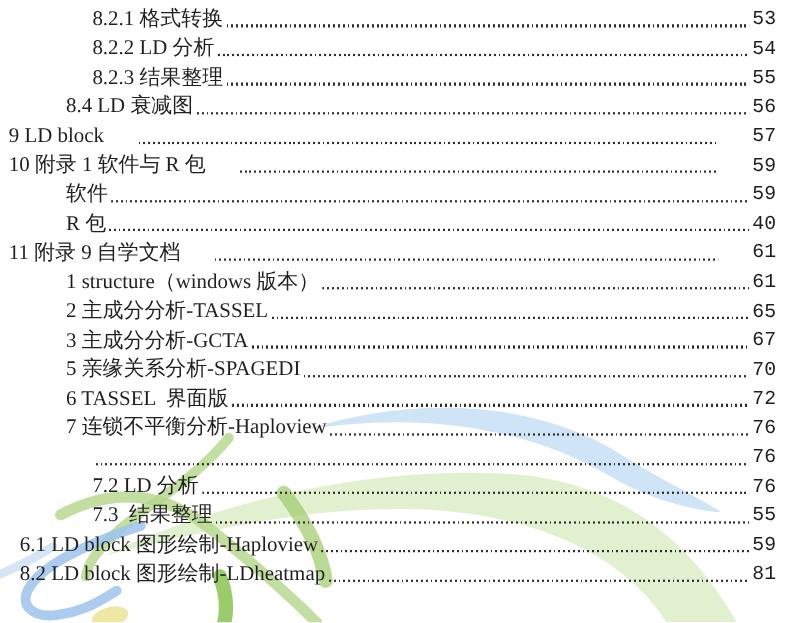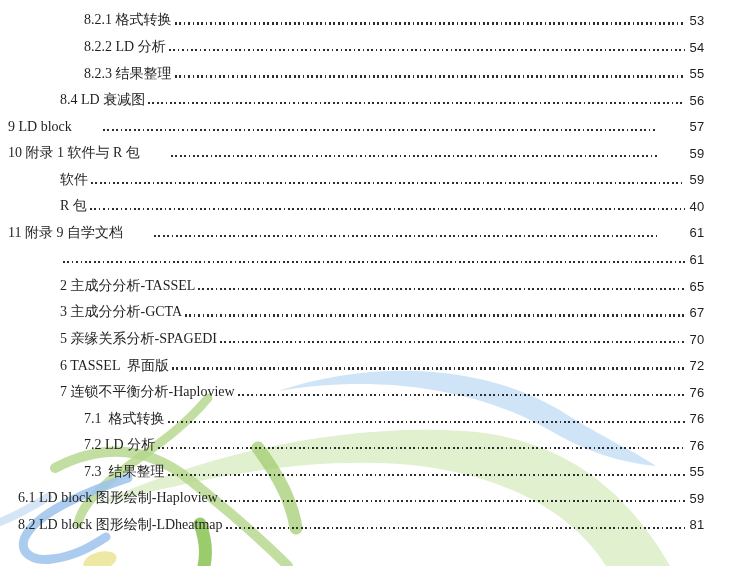--- a/index.html
+++ b/index.html
@@ -7,28 +7,28 @@
     position:relative;width:731px;height:566px;background:#ffffff;overflow:hidden;
     font-family:"Liberation Serif","DejaVu Serif",serif;color:#1f1f1f;
   }
   .bg{position:absolute;left:0;top:0;width:731px;height:566px;z-index:0;pointer-events:none;}
   .toc{position:relative;z-index:1;padding:5px 25px 0 0;}
   .toc-row{display:flex;align-items:flex-end;height:26.55px;}
   .lvl0{margin-left:8px;gap:28px;}
   .lvl1{margin-left:18px;}
   .lvl2{margin-left:60px;}
   .lvl3{margin-left:84px;}
-  .toc-title{white-space:pre;font-size:14px;line-height:1.15;padding-bottom:3px;}
+  .toc-title{white-space:pre;font-size:19px;line-height:1.15;padding-bottom:3px;}
   .toc-dots{
     flex:1 1 auto;height:2.2px;align-self:flex-end;margin:0 3px 7px 3px;
     background-image:repeating-linear-gradient(to right,#2d2d2d 0 1.7px,transparent 1.7px 4.4px);
   }
   .toc-page{
-    font-family:Liberation Sans, sans-serif;font-size:13px;
-    padding-bottom:3.5px;min-width:18px;text-align:center;letter-spacing:.3px;
+    font-family:Liberation Mono, monospace;font-size:18px;
+    padding-bottom:3.5px;min-width:18px;text-align:right;letter-spacing:.3px;
   }
 </style>
 </head>
 <body>
 
 <div class="page">
 
   <svg class="bg" viewBox="0 0 731 566" aria-hidden="true">
 
     <path d="M278,391 C370,360 485,362 566,414 C602,437 636,452 656,466
@@ -86,20 +86,21 @@
       <span class="toc-title">R 包</span>
       <span class="toc-dots"></span>
       <span class="toc-page">40</span>
     </div>
       <div class="toc-row lvl0">
       <span class="toc-title">11 附录 9 自学文档</span>
       <span class="toc-dots"></span>
       <span class="toc-page">61</span>
     </div>
       <div class="toc-row lvl2">
+      <span class="toc-title">1 structure（windows 版本）</span>
       <span class="toc-dots"></span>
       <span class="toc-page">61</span>
     </div>
       <div class="toc-row lvl2">
       <span class="toc-title">2 主成分分析-TASSEL</span>
       <span class="toc-dots"></span>
       <span class="toc-page">65</span>
     </div>
       <div class="toc-row lvl2">
       <span class="toc-title">3 主成分分析-GCTA</span>
@@ -115,21 +116,20 @@
       <span class="toc-title">6 TASSEL  界面版</span>
       <span class="toc-dots"></span>
       <span class="toc-page">72</span>
     </div>
       <div class="toc-row lvl2">
       <span class="toc-title">7 连锁不平衡分析-Haploview</span>
       <span class="toc-dots"></span>
       <span class="toc-page">76</span>
     </div>
       <div class="toc-row lvl3">
-      <span class="toc-title">7.1  格式转换</span>
       <span class="toc-dots"></span>
       <span class="toc-page">76</span>
     </div>
       <div class="toc-row lvl3">
       <span class="toc-title">7.2 LD 分析</span>
       <span class="toc-dots"></span>
       <span class="toc-page">76</span>
     </div>
       <div class="toc-row lvl3">
       <span class="toc-title">7.3  结果整理</span>

